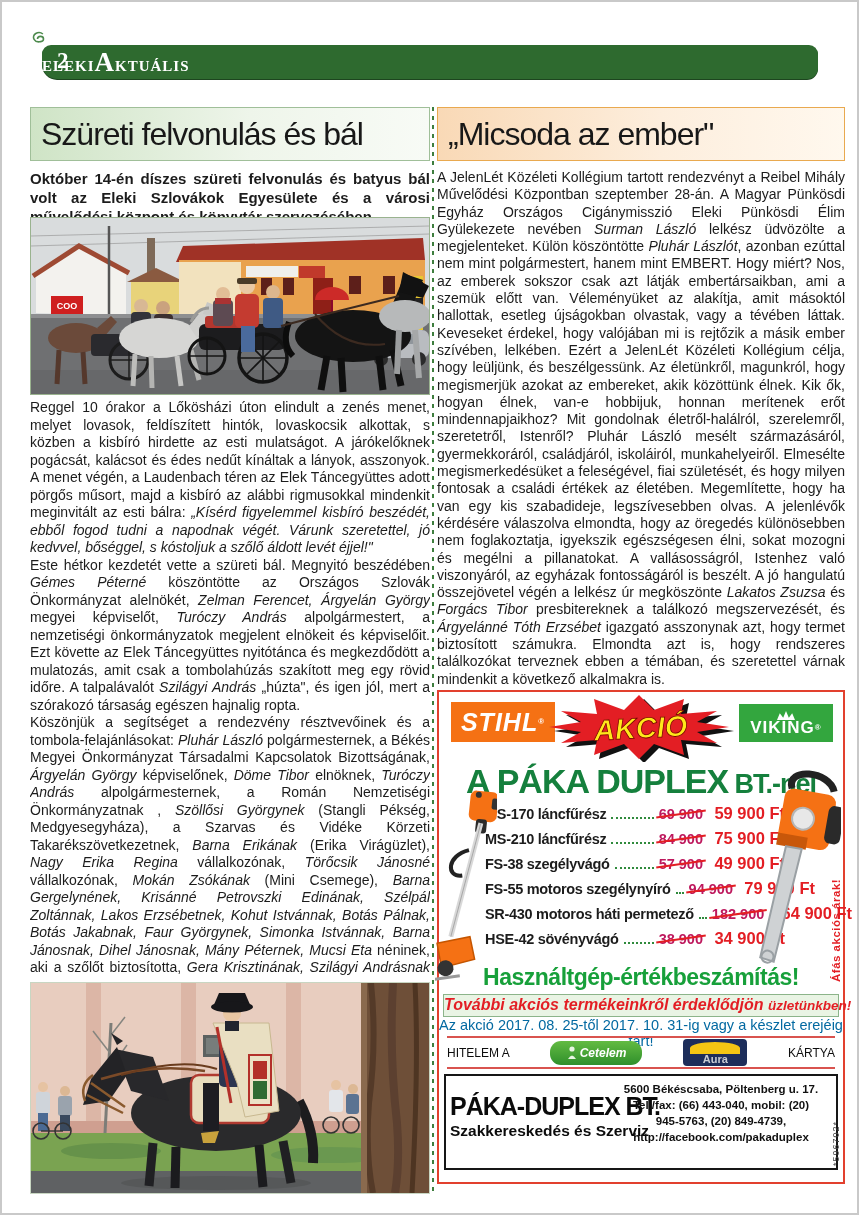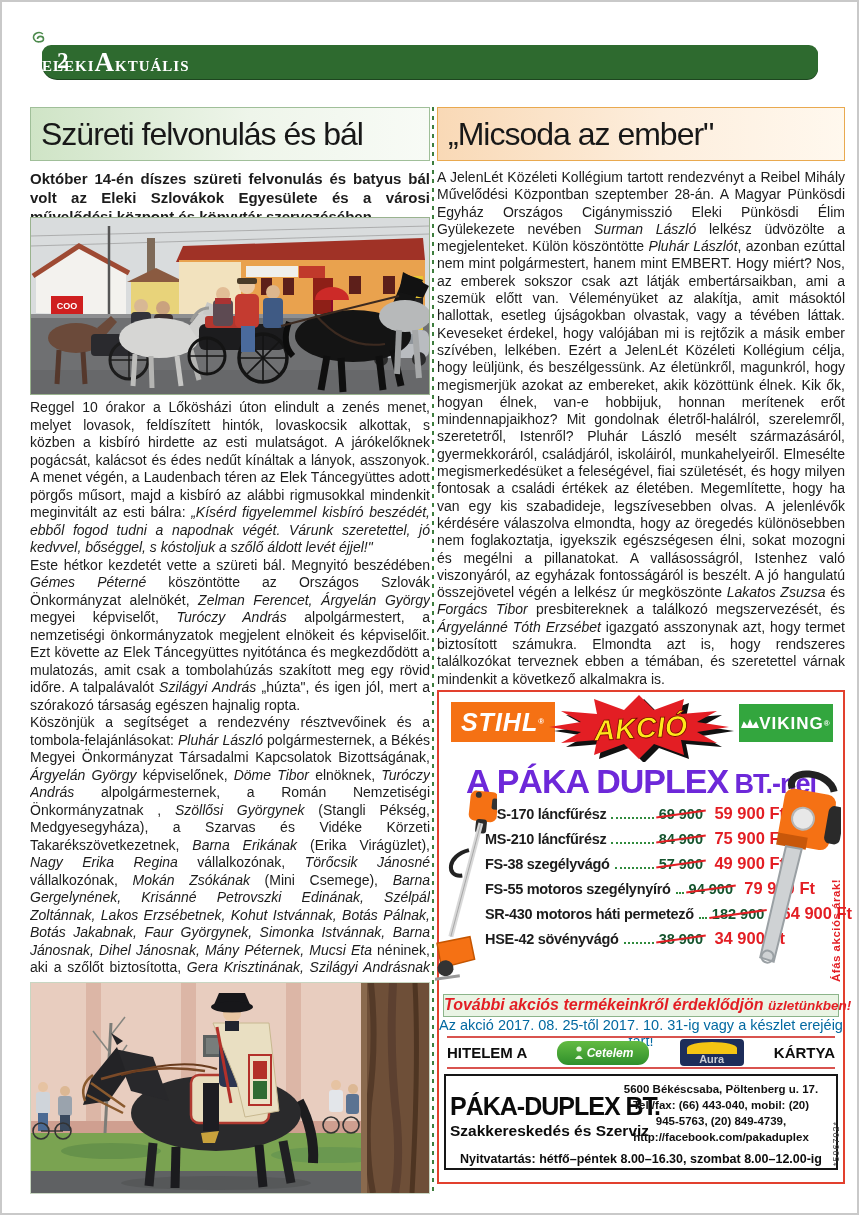--- a/index.html
+++ b/index.html
@@ -28,47 +28,47 @@
   .photo2{top:875px;border-color:#c8d6c2;}
   .body-left{position:absolute;left:0;right:0;top:292px;height:580px;overflow:hidden;font-size:14px;line-height:17.5px;text-align:justify;}
   .body-right{position:absolute;left:0;right:0;top:62px;height:520px;overflow:hidden;font-size:14px;line-height:17.3px;text-align:justify;}
   .body-left p,.body-right p{margin:0;}
   .r-i{font-style:italic;}
   .r-b{font-weight:700;}
   
   .ad{position:absolute;left:0;top:583px;width:404px;height:490px;border:2px solid #e2402e;background:#fff;box-sizing:content-box;}
   .stihl{position:absolute;left:12px;top:10px;width:104px;height:40px;background:#f57114;color:#fff;font-style:italic;font-weight:800;font-size:25px;text-align:center;line-height:40px;letter-spacing:1px;}
   .reg{font-size:8px;vertical-align:top;font-style:normal;}
-  .viking{position:absolute;right:10px;top:12px;width:94px;height:38px;background:#33a63e;color:#fff;display:flex;flex-direction:row;align-items:center;justify-content:center;}
+  .viking{position:absolute;right:10px;top:12px;width:94px;height:38px;background:#33a63e;color:#fff;display:flex;flex-direction:column;align-items:center;justify-content:center;}
   .viking .vname{font-weight:800;font-size:17px;letter-spacing:1px;line-height:15px;}
   .burst{position:absolute;left:108px;top:2px;}
-  .ad-headline{position:absolute;left:0;right:0;top:70px;text-align:center;font-weight:800;letter-spacing:-1px;color:#6d28d9;white-space:nowrap;}
+  .ad-headline{position:absolute;left:0;right:0;top:70px;text-align:center;font-weight:800;letter-spacing:-1px;color:#15803d;white-space:nowrap;}
   .ad-headline .h1{font-size:34px;}
   .ad-headline .h2{font-size:27px;}
   .price-list{position:absolute;left:46px;right:58px;top:112px;}
   .price-row{display:flex;align-items:baseline;height:25px;}
   .p-name{font-weight:700;font-size:14.5px;letter-spacing:-0.3px;white-space:nowrap;}
   .p-lead{flex:1;border-bottom:2px dotted #2f8a3c;margin:0 5px 4px 5px;min-width:8px;}
-  .p-old{color:#14532d;font-weight:700;font-size:14.5px;position:relative;white-space:nowrap;}
+  .p-old{color:#be185d;font-weight:700;font-size:14.5px;position:relative;white-space:nowrap;}
   .p-old::after{content:"";position:absolute;left:-3px;right:-3px;top:45%;border-top:2px solid #e31e24;transform:rotate(-8deg);}
   .p-new{color:#e31e24;font-weight:800;font-size:16.5px;margin-left:8px;min-width:74px;text-align:right;white-space:nowrap;}
   .trimmer{position:absolute;left:-4px;top:96px;}
   .chainsaw{position:absolute;right:2px;top:72px;}
   .vert{writing-mode:vertical-rl;transform:rotate(180deg);}
   .side-note{position:absolute;right:1px;top:84px;height:206px;color:#e31e24;font-weight:700;font-size:11.5px;letter-spacing:.5px;}
   .tradein{position:absolute;left:0;right:0;top:272px;text-align:center;color:#17a03a;font-weight:800;font-size:23px;letter-spacing:-0.5px;}
   .band{position:absolute;left:4px;right:4px;top:302px;height:21px;background:#e9f4e4;border:1px solid #8cb48a;text-align:left;line-height:20px;color:#e31e24;font-weight:700;font-style:italic;font-size:16px;white-space:nowrap;}
   .band .r-small{font-size:13.5px;}
   .validity{position:absolute;left:0;right:0;top:325px;text-align:center;font-size:14.5px;color:#0369a1;}
   .redline{position:absolute;left:8px;right:8px;border-top:2px solid #d9534f;}
   .rl1{top:344px;} .rl2{top:375px;}
   .fin-row{position:absolute;left:8px;right:8px;top:347px;height:27px;display:flex;align-items:center;justify-content:space-between;}
   .fin-text{font-size:10px;font-weight:800;line-height:12px;text-align:center;color:#111;letter-spacing:.3px;}
   .r-pct{color:#e31e24;font-size:13.5px;font-weight:800;}
-  .hitelem,.kartya{font-size:15px;font-weight:700;color:#0d0d0d;white-space:nowrap;}
+  .hitelem,.kartya{font-size:12px;font-weight:400;color:#0d0d0d;white-space:nowrap;}
   .cetelem{width:92px;height:24px;background:linear-gradient(#63bb42,#2f8f2b);border-radius:11px;color:#fff;font-size:12px;font-style:italic;font-weight:700;display:flex;align-items:center;justify-content:center;gap:3px;}
   .aura{width:64px;height:27px;background:#1d2d5a;border-radius:4px;position:relative;overflow:hidden;}
   .aura::before{content:"";position:absolute;left:7px;right:7px;top:3px;height:12px;background:#f4c513;border-radius:50% 50% 0 0;}
   .aura-name{position:absolute;left:0;right:0;bottom:0;text-align:center;color:#c9ccd4;font-weight:700;font-size:11px;line-height:13px;}
   .contact-box{position:absolute;left:5px;right:5px;top:382px;height:96px;border:2px solid #161616;box-sizing:border-box;}
   .company{position:absolute;left:4px;top:18px;width:172px;text-align:center;color:#0b0b0b;}
   .company .cname{font-size:25px;font-weight:800;letter-spacing:-1px;line-height:24px;white-space:nowrap;}
   .company .csub{font-size:15.5px;font-weight:700;margin-top:4px;white-space:nowrap;}
   .addr{position:absolute;left:176px;right:16px;top:5px;text-align:center;font-size:11.5px;font-weight:700;line-height:16px;color:#101010;}
   .hours{position:absolute;left:0;right:0;bottom:2px;text-align:center;font-size:12.5px;font-weight:700;color:#0d0d0d;white-space:nowrap;}
@@ -358,20 +358,21 @@
           <rect x="24" y="26" width="52" height="56" rx="9" fill="#f57114"></rect>
           <rect x="70" y="36" width="16" height="38" rx="6" fill="#2a2a2a"></rect>
           <circle cx="46" cy="54" r="11" fill="#e8e8e8" stroke="#b5b5b5" stroke-width="2"></circle>
           <rect x="24" y="72" width="30" height="12" fill="#c8570a"></rect>
           <polygon points="34,84 50,84 42,200 28,198" fill="#cfd2d4" stroke="#9aa0a4" stroke-width="2"></polygon>
           <circle cx="35" cy="196" r="6" fill="none" stroke="#9aa0a4" stroke-width="2"></circle>
         </g>
       </svg>
       <div class="side-note vert">Áfás akciós árak!</div>
 
+      <div class="tradein">Használtgép-értékbeszámítás!</div>
       <div class="band"><span><span>További akciós termékeinkről érdeklődjön </span><span class="r-small">üzletünkben!</span></span></div>
       <div class="validity">Az akció 2017. 08. 25-től 2017. 10. 31-ig vagy a készlet erejéig tart!</div>
 
       <div class="redline rl1"></div>
       <div class="fin-row">
         <div class="hitelem">HITELEM A</div>
         <div class="cetelem">
           <svg width="10" height="14" viewBox="0 0 10 14">
               <circle cx="5" cy="3" r="2.6" fill="#e8f5e2"></circle>
               <path d="M1,13 q4,-7 8,0 z" fill="#e8f5e2"></path>
@@ -388,18 +389,17 @@
       <div class="contact-box">
         <div class="company">
           <div class="cname">PÁKA-DUPLEX BT.</div>
           <div class="csub">Szakkereskedés és Szerviz</div>
         </div>
         <div class="addr">
           <div>5600 Békéscsaba, Pöltenberg u. 17.</div>
           <div>Tel./fax: (66) 443-040, mobil: (20) 945-5763, (20) 849-4739,</div>
           <div>http://facebook.com/pakaduplex</div>
         </div>
-        <div class="hours">Nyitvatartás: hétfő–péntek 8.00–16.30, szombat 8.00–12.00-ig</div>
       </div>
       <div class="code-vert vert">*596702*</div>
     </div>
   </section>
 </div>
 
 </body></html>

